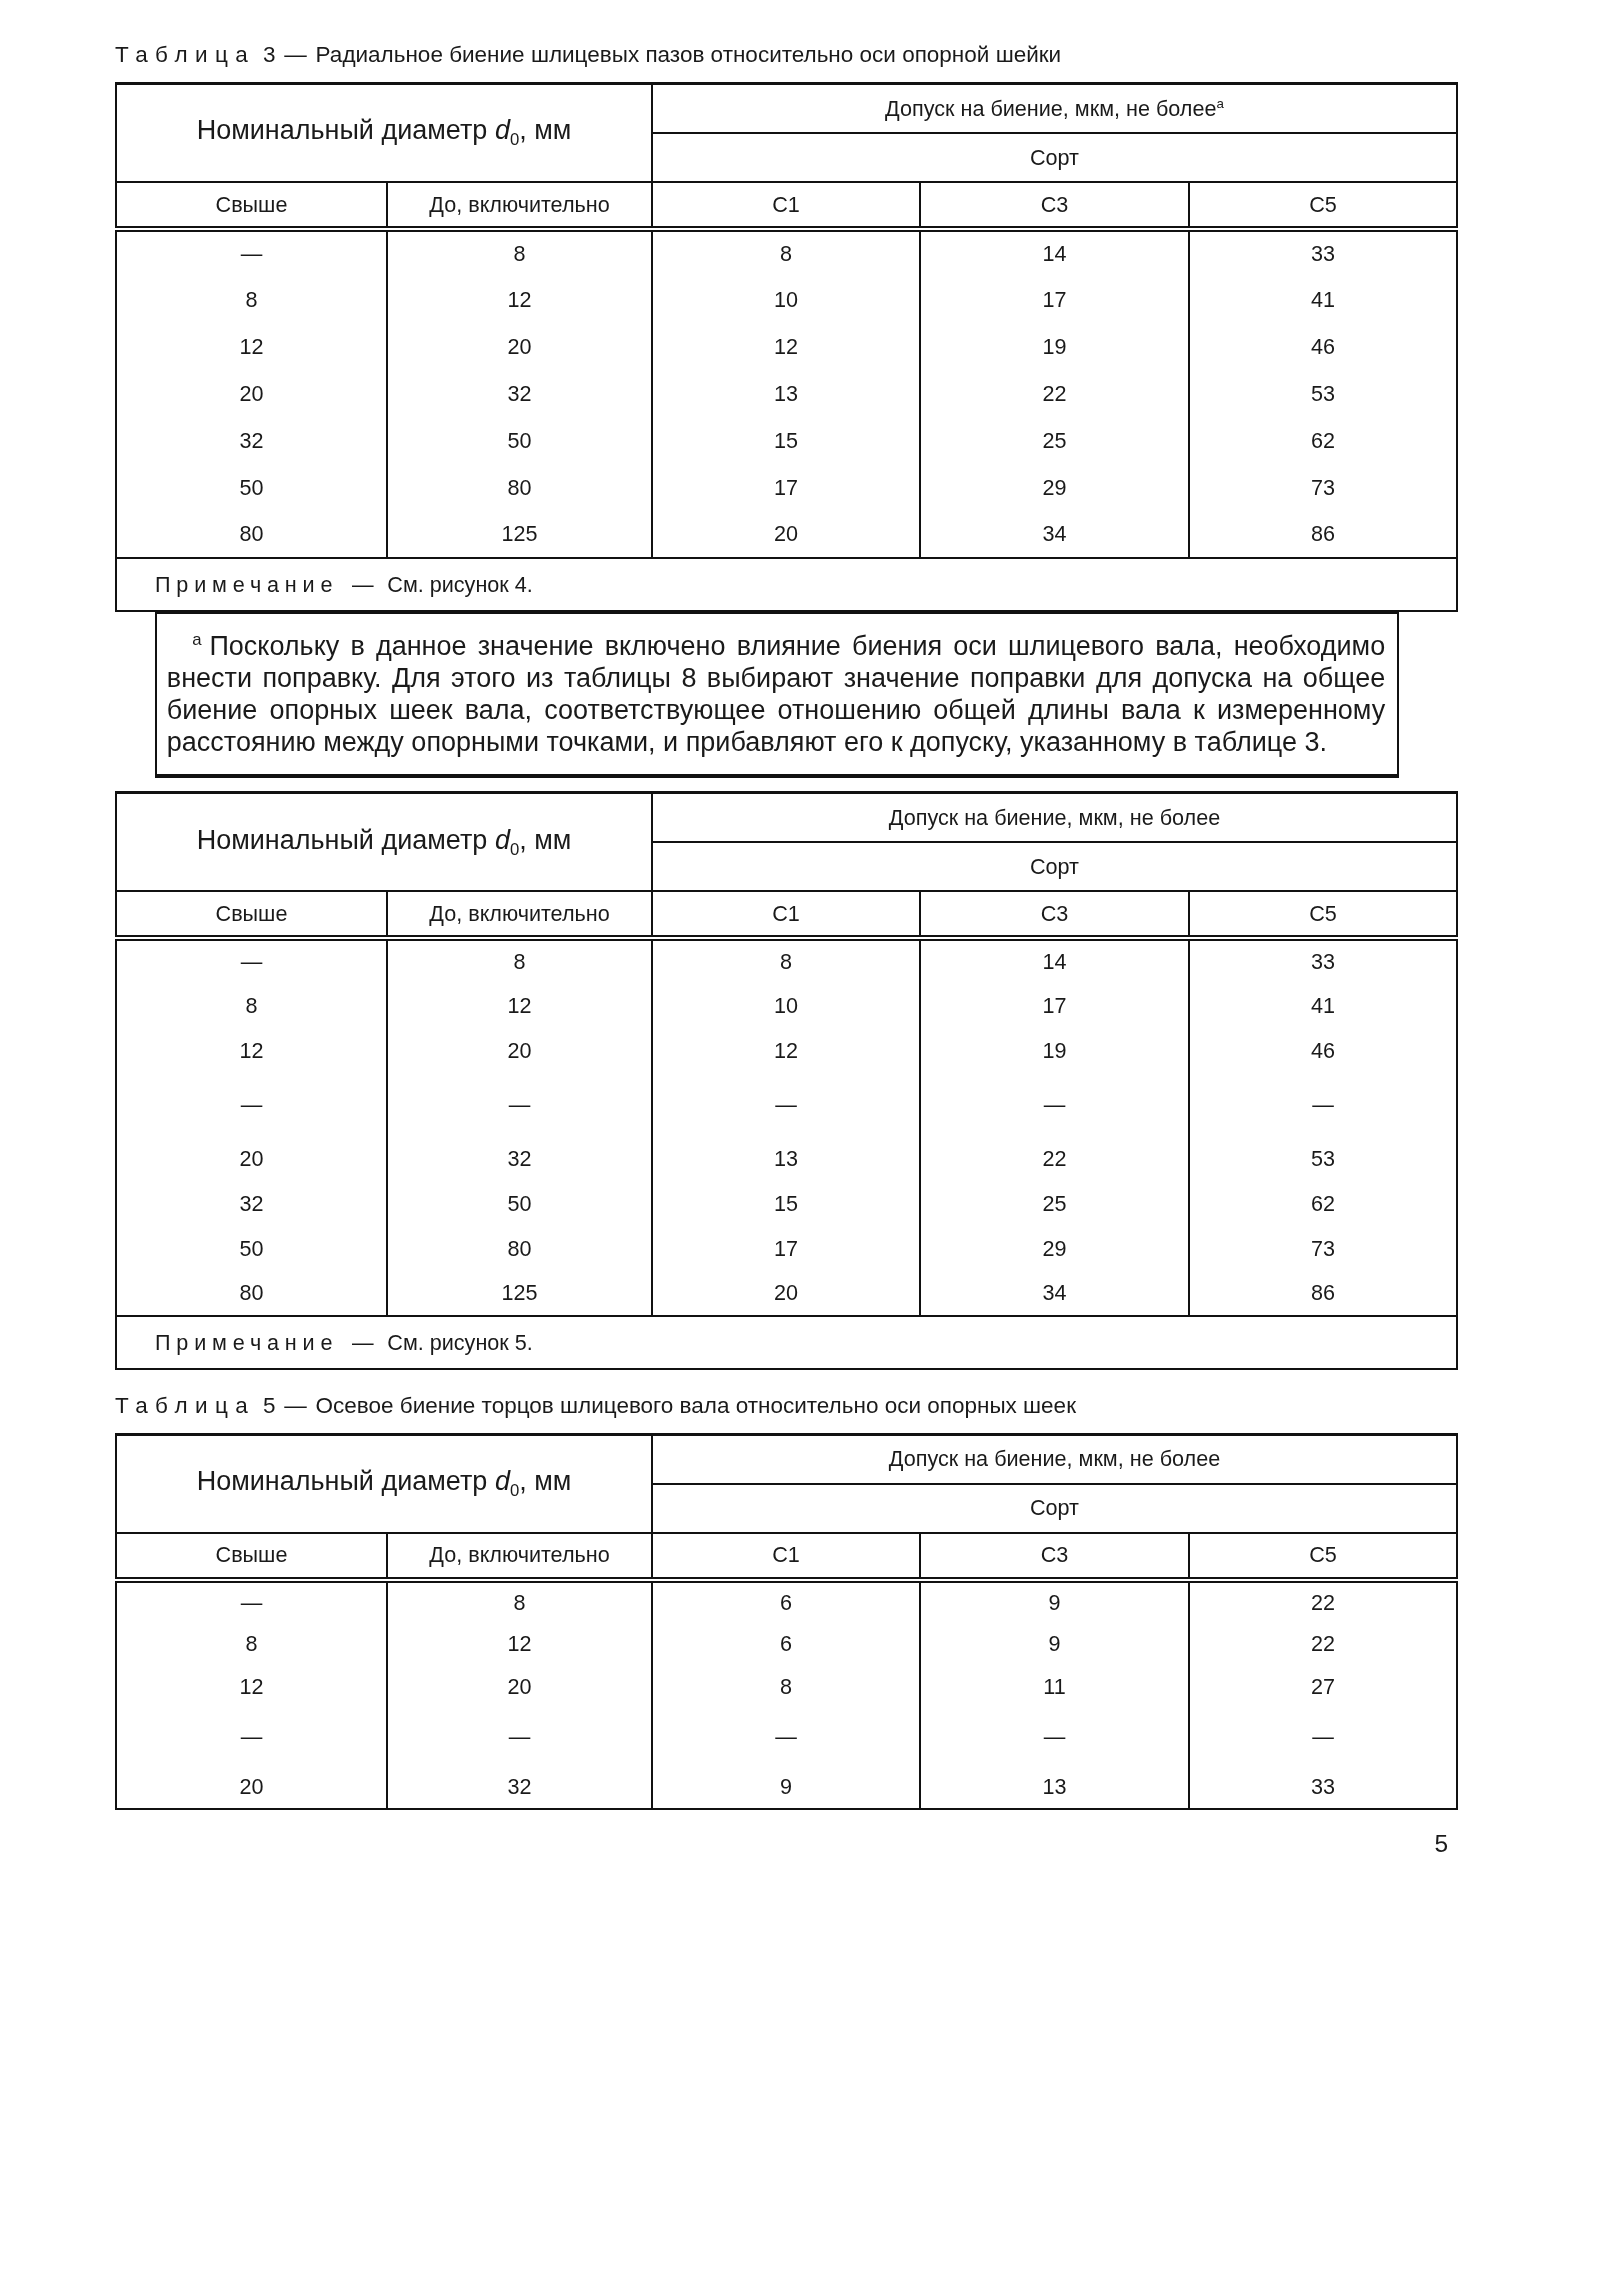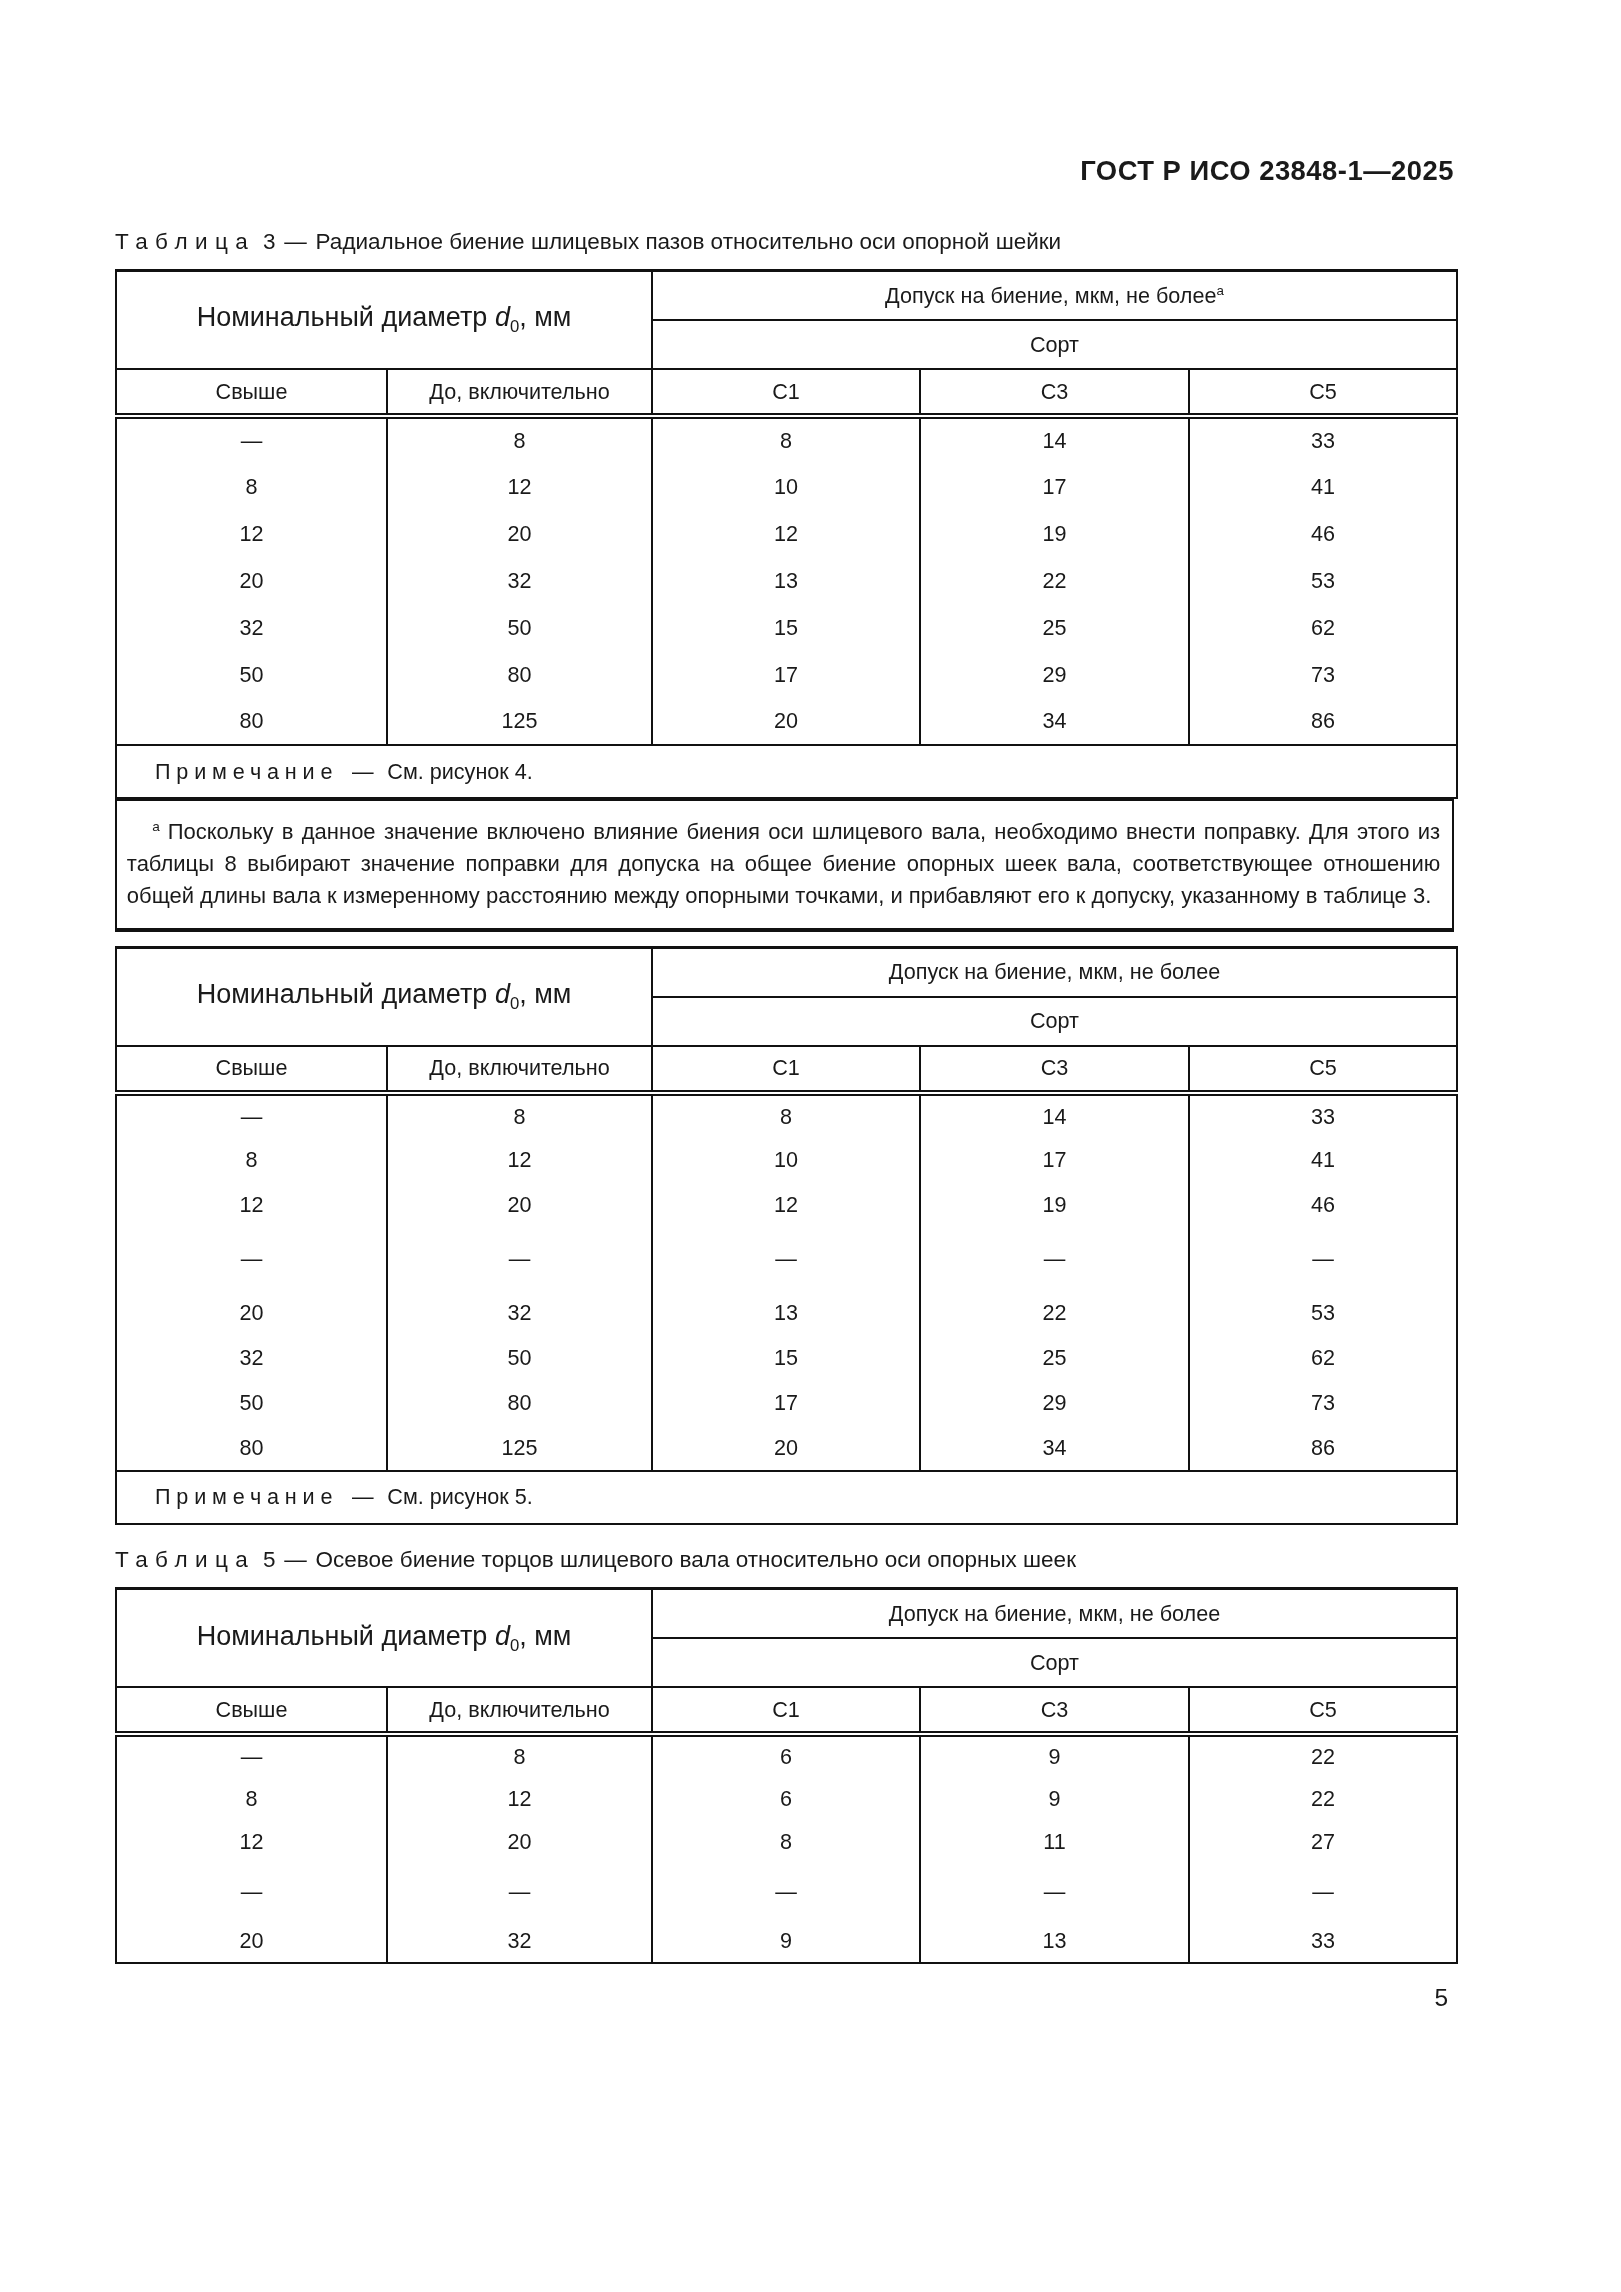--- a/index.html
+++ b/index.html
@@ -91,28 +91,29 @@
     text-align: left;
     padding-left: 38px;
     height: 51px;
     font-size: 21.6px;
   }
   .note-word { letter-spacing: 0.27em; }
   .note-dash { margin: 0 13.7px; }
 
   .footnote {
     box-sizing: border-box;
-    width: 1339px;
+    width: 1244px;
     border: 2.9px solid #111111;
     border-bottom-width: 4.9px;
     padding: 9.8px 11.8px 15.7px 9.8px;
-    font-size: 22px;
+    font-size: 27px;
     line-height: 32px;
     text-align: justify;
     text-indent: 25.5px;
+    margin-left: 40px;
   }
   .footnote sup { margin-right: 7.8px; }
 
   sup { font-size: 0.62em; }
   sub { font-size: 0.62em; }
   .dsym { font-style: italic; }
 
   .page-number {
     margin-top: 19.6px;
     width: 1339px;
@@ -120,21 +121,20 @@
     padding-right: 5.9px;
     box-sizing: border-box;
     font-size: 24.5px;
   }
 </style>
 </head>
 <body>
 
 <div class="page">
 
-  <div class="doc-header">ГОСТ Р ИСО 23848-1—2025</div>
 
   <div class="content">
 
     <div class="caption cap3">
       <span class="cap-word">Таблица</span><span class="cap-num">3</span><span class="cap-dash">—</span><span class="cap-title">Радиальное биение шлицевых пазов относительно оси опорной шейки</span>
     </div>
 
     <table class="tbl t3">
       <colgroup>
           <col class="c1">

